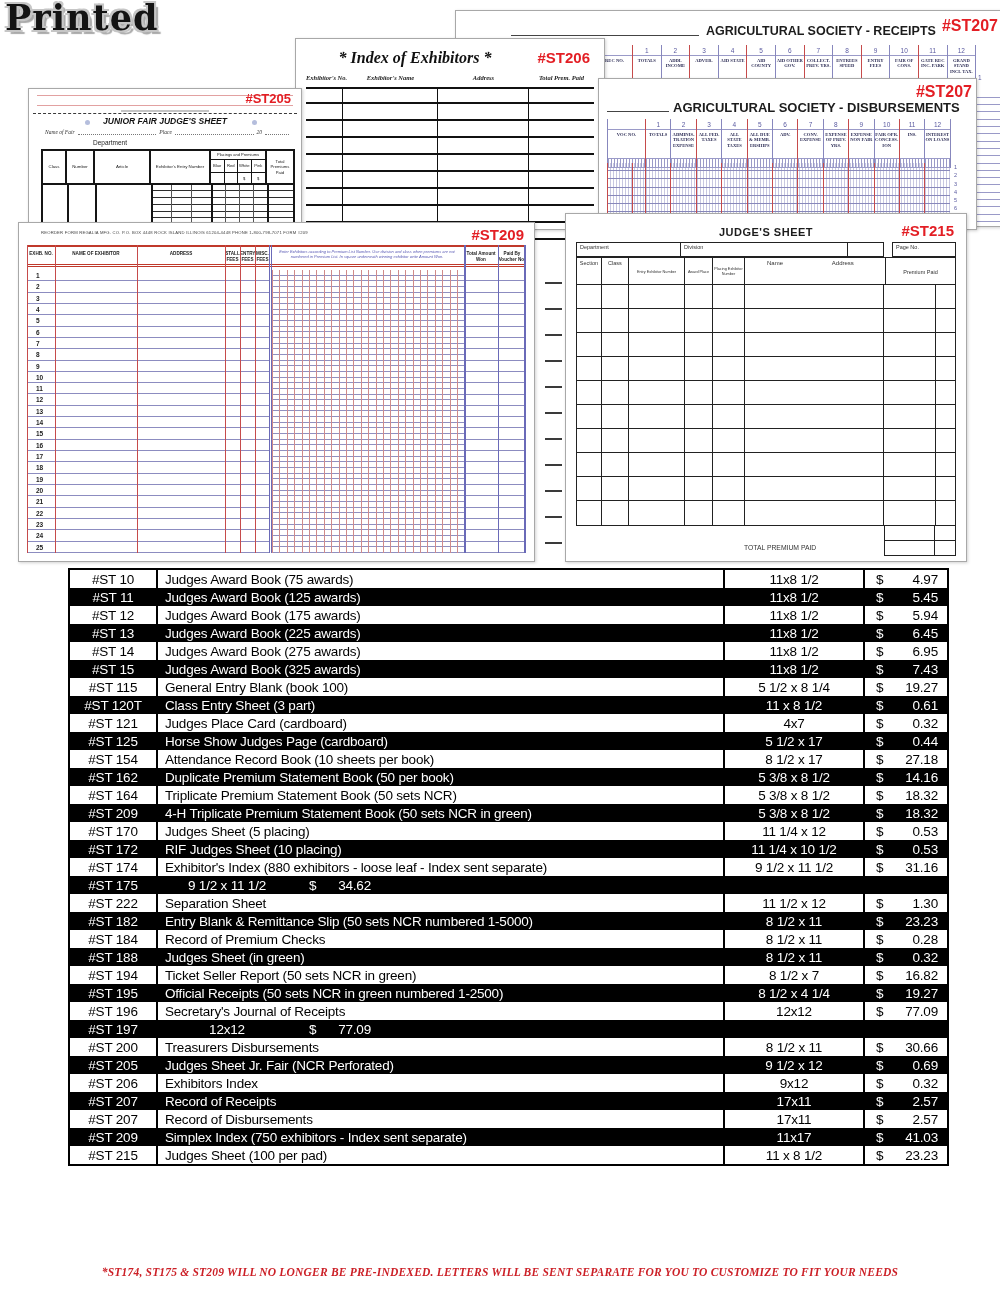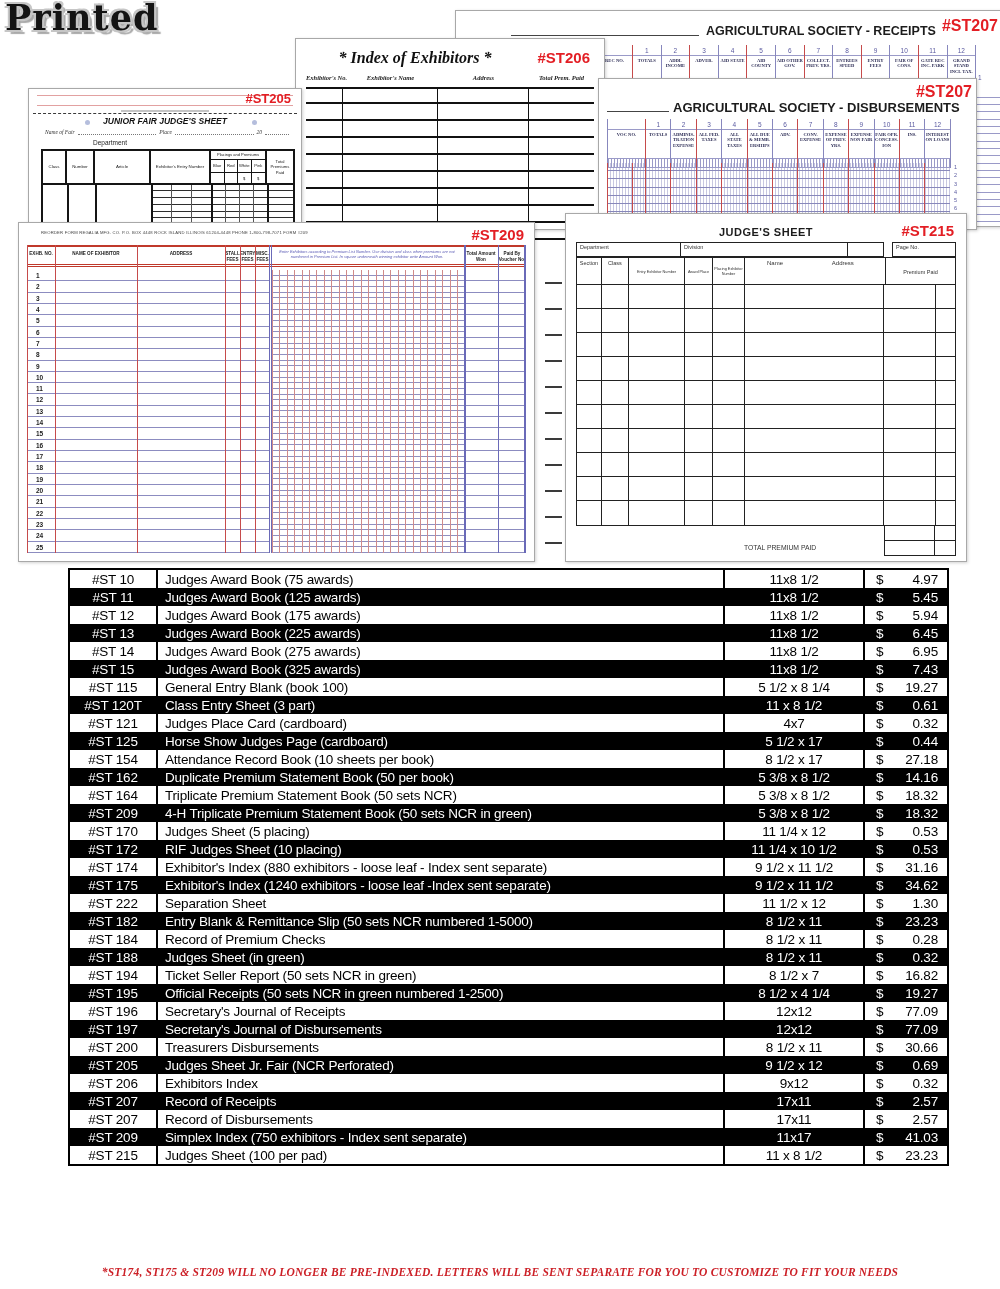--- a/index.html
+++ b/index.html
@@ -836,21 +836,20 @@
           <div class="pc c-style">#ST 174</div>
           <div class="pc c-desc">Exhibitor's Index (880 exhibitors - loose leaf - Index sent separate)</div>
           <div class="pc c-size">9 1/2 x 11 1/2</div>
           <div class="pc c-each">
             <div class="dollar">$</div>
             <div class="amt">31.16</div>
           </div>
         </div>
         <div class="p-row dark">
           <div class="pc c-style">#ST 175</div>
-          <div class="pc c-desc">Exhibitor's Index (1240 exhibitors - loose leaf -Index sent separate)</div>
           <div class="pc c-size">9 1/2 x 11 1/2</div>
           <div class="pc c-each">
             <div class="dollar">$</div>
             <div class="amt">34.62</div>
           </div>
         </div>
         <div class="p-row light">
           <div class="pc c-style">#ST 222</div>
           <div class="pc c-desc">Separation Sheet</div>
           <div class="pc c-size">11 1/2 x 12</div>
@@ -908,21 +907,20 @@
           <div class="pc c-style">#ST 196</div>
           <div class="pc c-desc">Secretary's Journal of Receipts</div>
           <div class="pc c-size">12x12</div>
           <div class="pc c-each">
             <div class="dollar">$</div>
             <div class="amt">77.09</div>
           </div>
         </div>
         <div class="p-row dark">
           <div class="pc c-style">#ST 197</div>
-          <div class="pc c-desc">Secretary's Journal of Disbursements</div>
           <div class="pc c-size">12x12</div>
           <div class="pc c-each">
             <div class="dollar">$</div>
             <div class="amt">77.09</div>
           </div>
         </div>
         <div class="p-row light">
           <div class="pc c-style">#ST 200</div>
           <div class="pc c-desc">Treasurers Disbursements</div>
           <div class="pc c-size">8 1/2 x 11</div>

